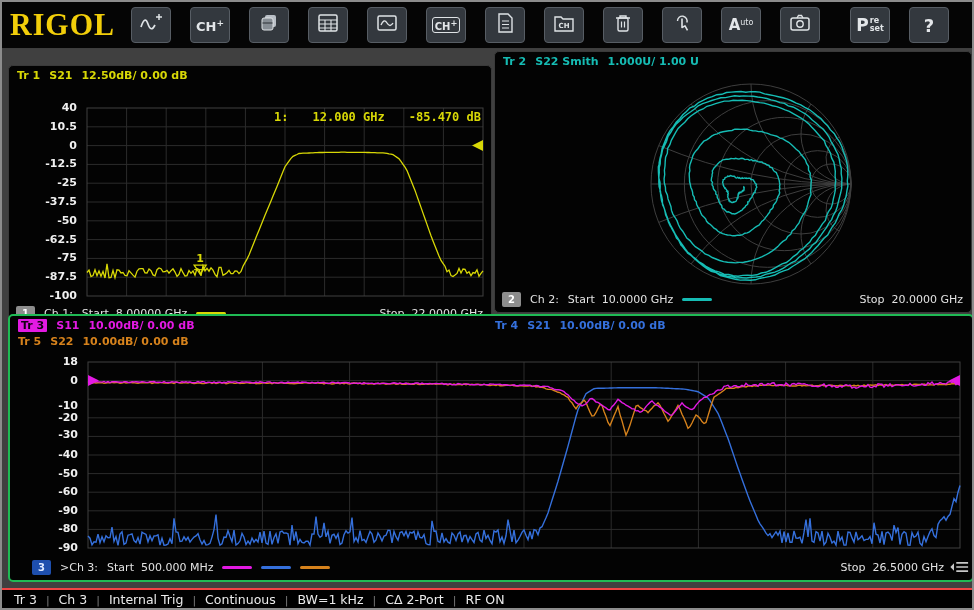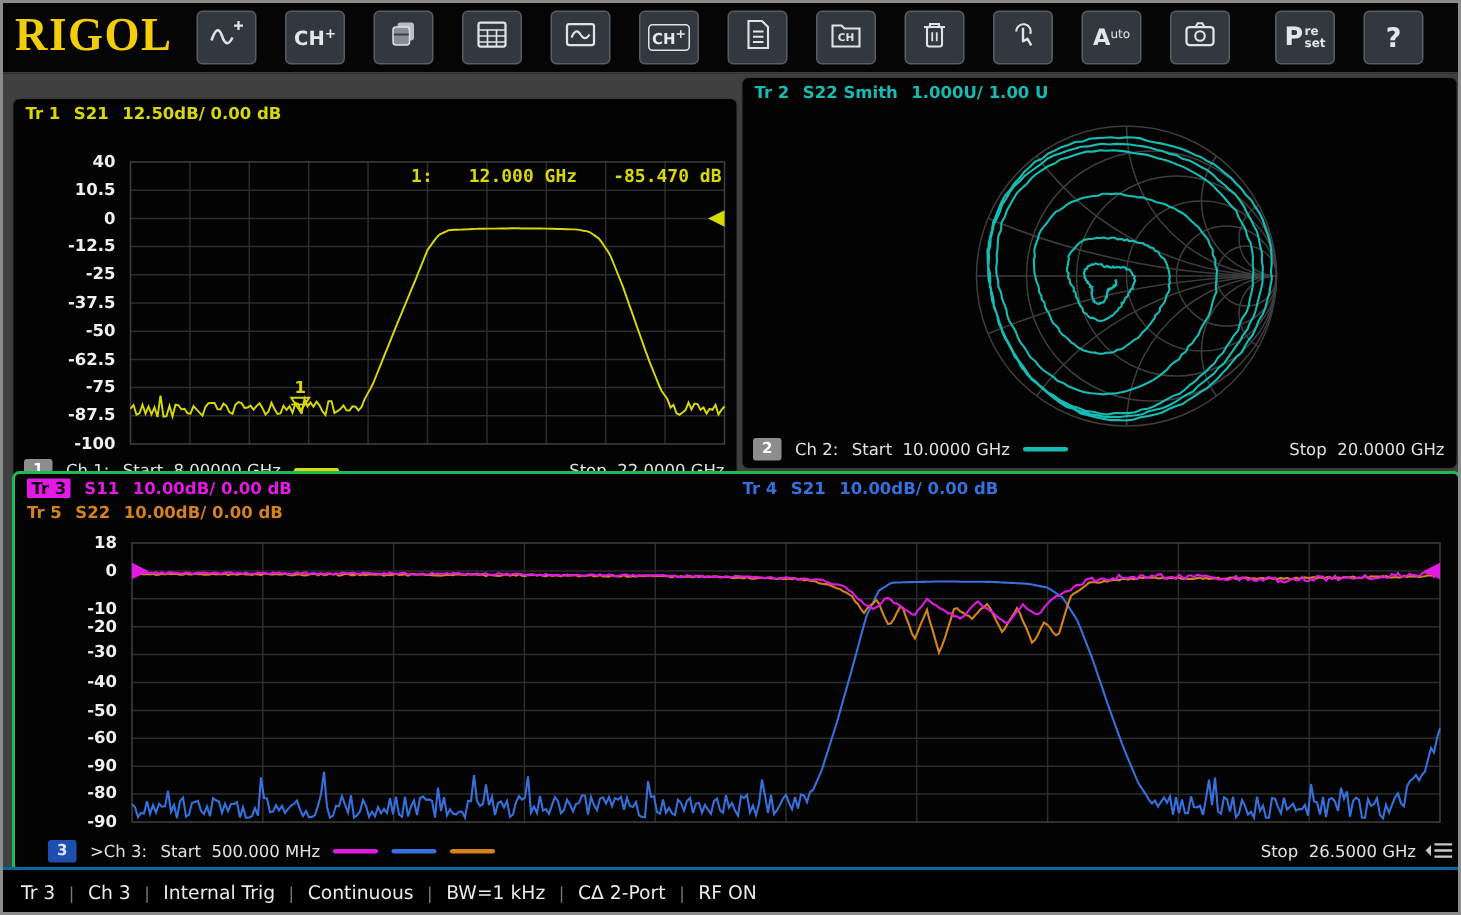--- a/index.html
+++ b/index.html
@@ -37,22 +37,22 @@
     font-size:12px;font-weight:bold;display:flex;gap:24px;white-space:pre;}
   .wfoot{position:absolute;left:7px;right:8px;bottom:4px;height:18px;display:flex;align-items:center;
     font-size:11px;color:#e2e2e2;gap:9px;white-space:pre;}
   .badge{min-width:15px;height:15px;background:#8d8d8d;color:#fff;font-size:10px;font-weight:bold;
     display:flex;align-items:center;justify-content:center;border-radius:2px;padding:0 2px;cursor:pointer;}
   .badge.blue{background:#1e4fae;color:#dce8ff;}
   .swatch{width:30px;height:3px;border-radius:2px;}
   .spacer{flex:1;}
   .menu-collapse{position:absolute;right:3px;bottom:2px;cursor:pointer;}
   
-  #statusbar{position:absolute;left:0;bottom:0;width:970px;height:30px;background:#000;
-    border-top:2px solid #0369a1;display:flex;align-items:center;font-size:12.5px;color:#ebebeb;padding-left:12px;box-sizing:border-box;}
+  #statusbar{position:absolute;left:0;bottom:0;width:970px;height:20px;background:#000;
+    border-top:2px solid #ef4444;display:flex;align-items:center;font-size:12.5px;color:#ebebeb;padding-left:12px;box-sizing:border-box;}
   .sb-sep{color:#7a7a7a;margin:0 9px;font-size:11px;}
   .sb-right{margin-left:auto;display:flex;align-items:center;padding-right:8px;}
   .sb-div{width:1px;height:16px;background:#3a3a3a;margin:0 10px;}
   .rmt{font-size:10px;color:#cdcdcd;margin-right:7px;}
   .lxi{font-weight:bold;font-style:italic;font-size:13px;margin-right:7px;}
   .dt{font-size:12.5px;margin-left:12px;}
 </style>
 </head>
 <body>
 

